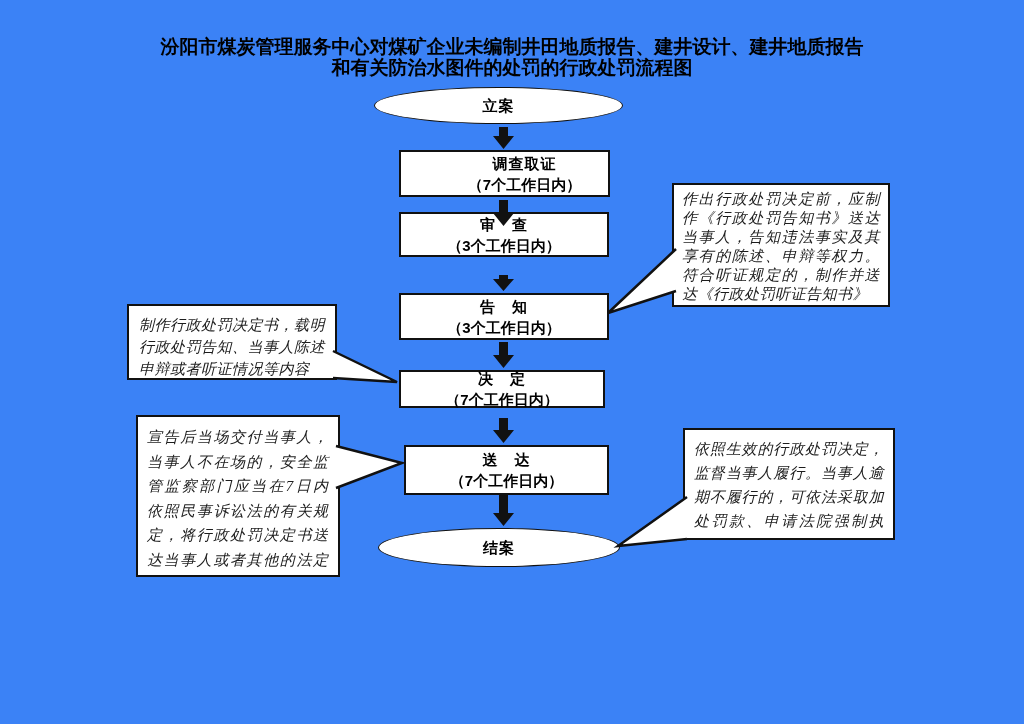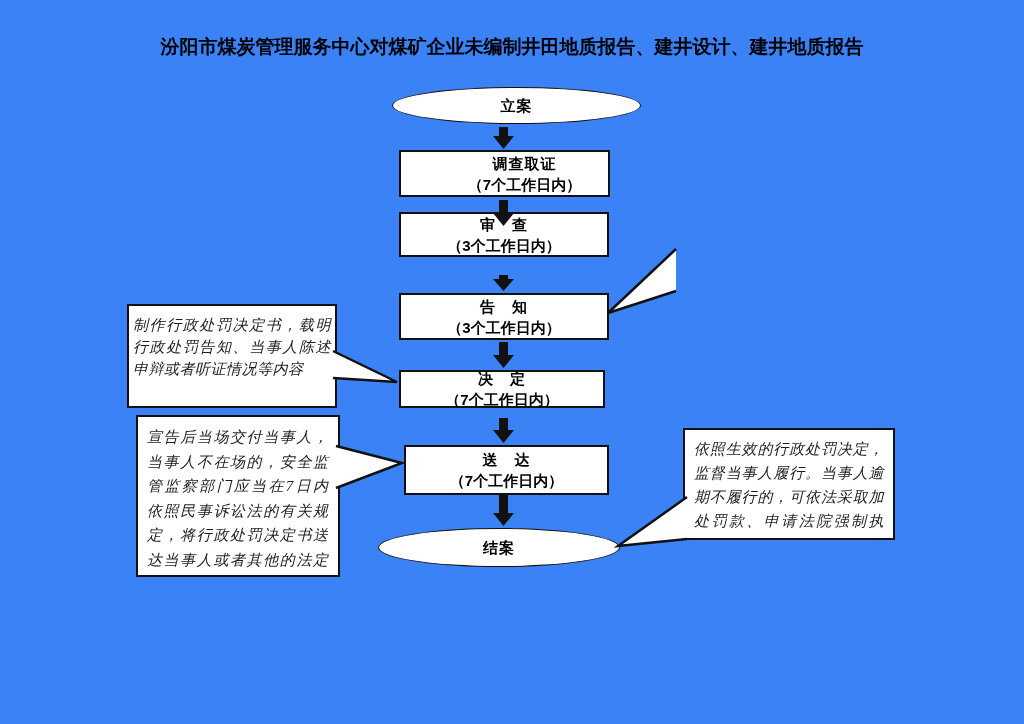--- a/index.html
+++ b/index.html
@@ -19,38 +19,39 @@
   .ellipse { border-radius:50%; border-width:1.5px; }
   .node .label { letter-spacing:1px; }
   .node .duration { letter-spacing:0; }
   .callout {
     position:absolute; box-sizing:border-box; background:#ffffff; border:2px solid #111;
     font-family:"Liberation Serif", serif; font-style:italic; color:#1c1c1c;
     text-align:justify; overflow:hidden;
   }
   .callout p { margin:0; }
   #callout-notify   { left:672px; top:183px; width:218px; height:124px; padding:5px 8px; font-size:15px; line-height:19px; letter-spacing:0.5px; }
-  #callout-decision { left:127px; top:304px; width:210px; height:104px;  padding:8px 4px; font-size:15px; line-height:22px; letter-spacing:0.5px;font-style:italic; }
+  #callout-decision { left:127px; top:304px; width:210px; height:76px;  padding:8px 10px; font-size:15px; line-height:22px; letter-spacing:0.5px;font-style:italic; }
   #callout-delivery { left:136px; top:415px; width:204px; height:162px; padding:8px 9px; font-size:15px; line-height:24.5px; letter-spacing:1px; }
   #callout-close    { left:683px; top:428px; width:212px; height:112px; padding:7px 9px; font-size:15px; line-height:24px; letter-spacing:0.5px; }
   .overlay { position:absolute; left:0; top:0; width:1024px; height:724px; pointer-events:none; }
   .footer {
     position:absolute; left:128px; top:591px; font-size:18px; color:#222; letter-spacing:1px;
   }
 </style>
 </head>
 <body>
 
 <div class="canvas">
 
   <div class="title">
     <div>汾阳市煤炭管理服务中心对煤矿企业未编制井田地质报告、建井设计、建井地质报告</div>
+    <div>和有关防治水图件的处罚的行政处罚流程图</div>
   </div>
 
-  <div class="node ellipse" style="left:392px; top:87px; width:249px; height:37px;align-items:center;">
+  <div class="node ellipse" style="left:374px; top:87px; width:249px; height:37px;align-items:center;">
     <div class="label">立案</div>
   </div>
 
   <div class="node" style="left:399px; top:150px; width:211px; height:47px;padding-left:40px;">
     <div class="label">调查取证</div>
     <div class="duration">（7个工作日内）</div>
   </div>
 
   <div class="node" style="left:399px; top:212px; width:210px; height:45px;">
     <div class="label">审　查</div>
@@ -69,20 +70,23 @@
 
   <div class="node" style="left:404px; top:445px; width:205px; height:50px;">
     <div class="label">送　达</div>
     <div class="duration">（7个工作日内）</div>
   </div>
 
   <div class="node ellipse" style="left:378px; top:528px; width:242px; height:39px;">
     <div class="label">结案</div>
   </div>
 
+  <div class="callout" id="callout-notify">
+    <p>作出行政处罚决定前，应制作《行政处罚告知书》送达当事人，告知违法事实及其享有的陈述、申辩等权力。符合听证规定的，制作并送达《行政处罚听证告知书》</p>
+  </div>
   <div class="callout" id="callout-decision">
     <p>制作行政处罚决定书，载明行政处罚告知、当事人陈述申辩或者听证情况等内容</p>
   </div>
   <div class="callout" id="callout-delivery">
     <p>宣告后当场交付当事人，当事人不在场的，安全监管监察部门应当在7日内依照民事诉讼法的有关规定，将行政处罚决定书送达当事人或者其他的法定受送达人</p>
   </div>
   <div class="callout" id="callout-close">
     <p>依照生效的行政处罚决定，监督当事人履行。当事人逾期不履行的，可依法采取加处罚款、申请法院强制执行。</p>
   </div>
 

